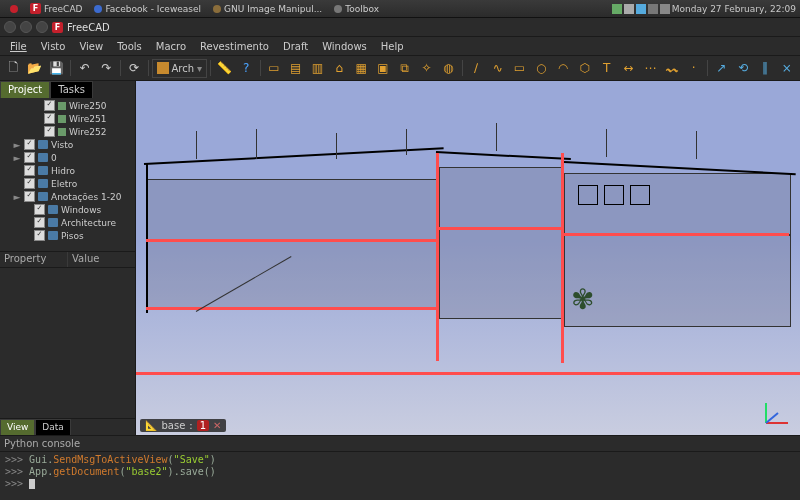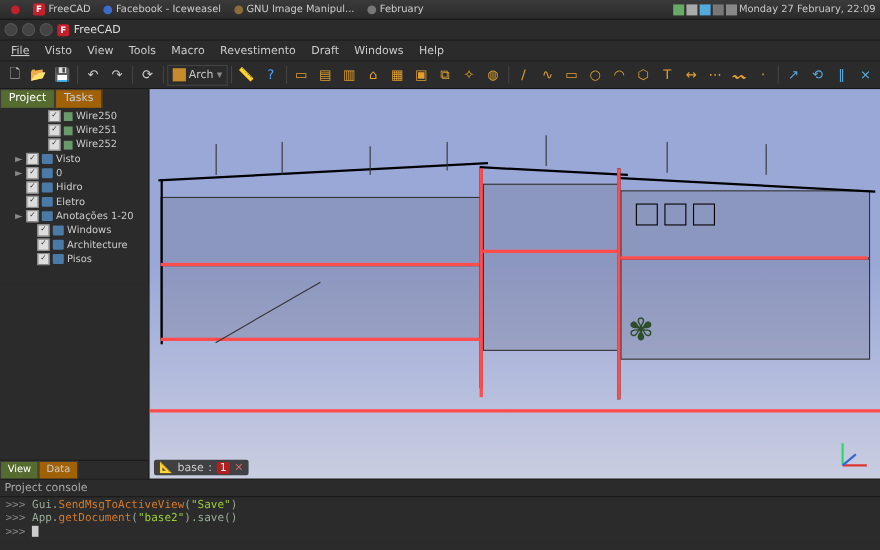--- a/index.html
+++ b/index.html
@@ -16,21 +16,21 @@
   .menubar{height:18px;display:flex;align-items:center;padding:0 4px;gap:2px;background:#2b2b2b;border-bottom:1px solid #1a1a1a}
   .menu-item{padding:2px 6px;font-size:10px;color:#ccc;cursor:default}
   .toolbar{height:24px;display:flex;align-items:center;padding:0 3px;gap:1px;background:#2b2b2b;border-bottom:1px solid #1a1a1a}
   .tbtn{width:20px;height:20px;display:flex;align-items:center;justify-content:center;color:#ccc;font-size:12px;border:1px solid transparent;border-radius:2px}
   .sep{width:1px;height:16px;background:#444;margin:0 2px}
   .wb-sel{display:flex;align-items:center;gap:3px;background:#2b2b2b;border:1px solid #444;height:17px;padding:0 4px;font-size:10px}
   .main{display:flex;height:354px}
   .sidebar{width:135px;background:#2b2b2b;display:flex;flex-direction:column;border-right:1px solid #1a1a1a}
   .panel-title{font-size:10px;padding:2px 4px;color:#aaa;border-bottom:1px solid #1a1a1a}
   .tabs{display:flex;height:17px}
-  .tab{padding:2px 7px;font-size:10px;background:#a16207;border:1px solid #3a3a3a;border-bottom:none;color:#ccc}
+  .tab{padding:2px 7px;font-size:10px;background:#000000;border:1px solid #3a3a3a;border-bottom:none;color:#ccc}
   .tab.active{background:#556b2f;color:#fff}
   .tree-head{font-size:10px;padding:2px 4px;background:#2b2b2b;color:#aaa;border-bottom:1px solid #3a3a3a}
   .tree{flex:1;overflow:hidden;padding:1px 0}
   .node{display:flex;align-items:center;gap:3px;padding:0 3px;height:13px;font-size:9px;color:#ccc;white-space:nowrap}
   .node .arrow{width:8px;text-align:center;color:#888}
   .node .cb{width:9px;height:9px;border:1px solid #888;background:#ddd;font-size:7px;line-height:7px;text-align:center;color:#333}
   .node .fico{width:10px;height:9px;background:#4a7aa5;border-radius:1px}
   .node.leaf .fico{background:#6a9a6a;width:8px;height:8px;border-radius:0}
   .prophdr{height:15px;display:flex;border-top:1px solid #1a1a1a;border-bottom:1px solid #1a1a1a}
   .prophdr>div{flex:1;font-size:10px;padding:1px 4px;color:#aaa}
@@ -70,21 +70,21 @@
   <div class="tb-app">
       <span class="dot" style="background:#3c6bcf"></span>
       <span>Facebook - Iceweasel</span>
     </div>
   <div class="tb-app">
       <span class="dot" style="background:#8a6d3b"></span>
       <span>GNU Image Manipul...</span>
     </div>
   <div class="tb-app">
       <span class="dot" style="background:#777"></span>
-      <span>February</span>
+      <span>Toolbox</span>
     </div>
   <div class="tb-grow"></div>
   <div class="tb-tray">
     <span class="tray-ico" style="background:#6a6"></span>
     <span class="tray-ico" style="background:#aaa"></span>
     <span class="tray-ico" style="background:#5ad"></span>
     <span class="tray-ico" style="background:#777"></span>
     <span class="tray-ico" style="background:#888"></span>
     <span>Monday 27 February, 22:09</span>
   </div>
@@ -275,20 +275,24 @@
           <span class="fico"></span>
           <span>Architecture</span>
         </div>
         <div class="node" style="padding-left: 23px;">
           <span class="arrow"></span>
           <span class="cb">✓</span>
           <span class="fico"></span>
           <span>Pisos</span>
         </div>
       </div>
+    <div class="prophdr">
+      <div>Property</div>
+        <div>Value</div>
+    </div>
     <div class="propfill"></div>
     <div class="bot-tabs">
       <div class="tab active">View</div>
       <div class="tab">Data</div>
     </div>
   </div>
 
   <div class="viewport">
     <div class="bldg">
 
@@ -343,20 +347,20 @@
     <div class="vp-status">
       <span>📐</span>
       <span>base</span> :
       <span class="badge">1</span>
       <span style="color:#c66">✕</span>
     </div>
   </div>
 </div>
 
 <div class="console-wrap">
-  <div class="console-title">Project console</div>
+  <div class="console-title">Python console</div>
   <div class="console" id="console">
       <div><span style="color:#888">&gt;&gt;&gt; </span>Gui.<span class="kw">SendMsgToActiveView</span>(<span class="str">"Save"</span>)</div>
       <div><span style="color:#888">&gt;&gt;&gt; </span>App.<span class="kw">getDocument</span>(<span class="str">"base2"</span>).save()</div>
       <div><span style="color:#888">&gt;&gt;&gt; </span><span class="cursor"></span></div>
     </div>
 
 </div>
 
 </body></html>

